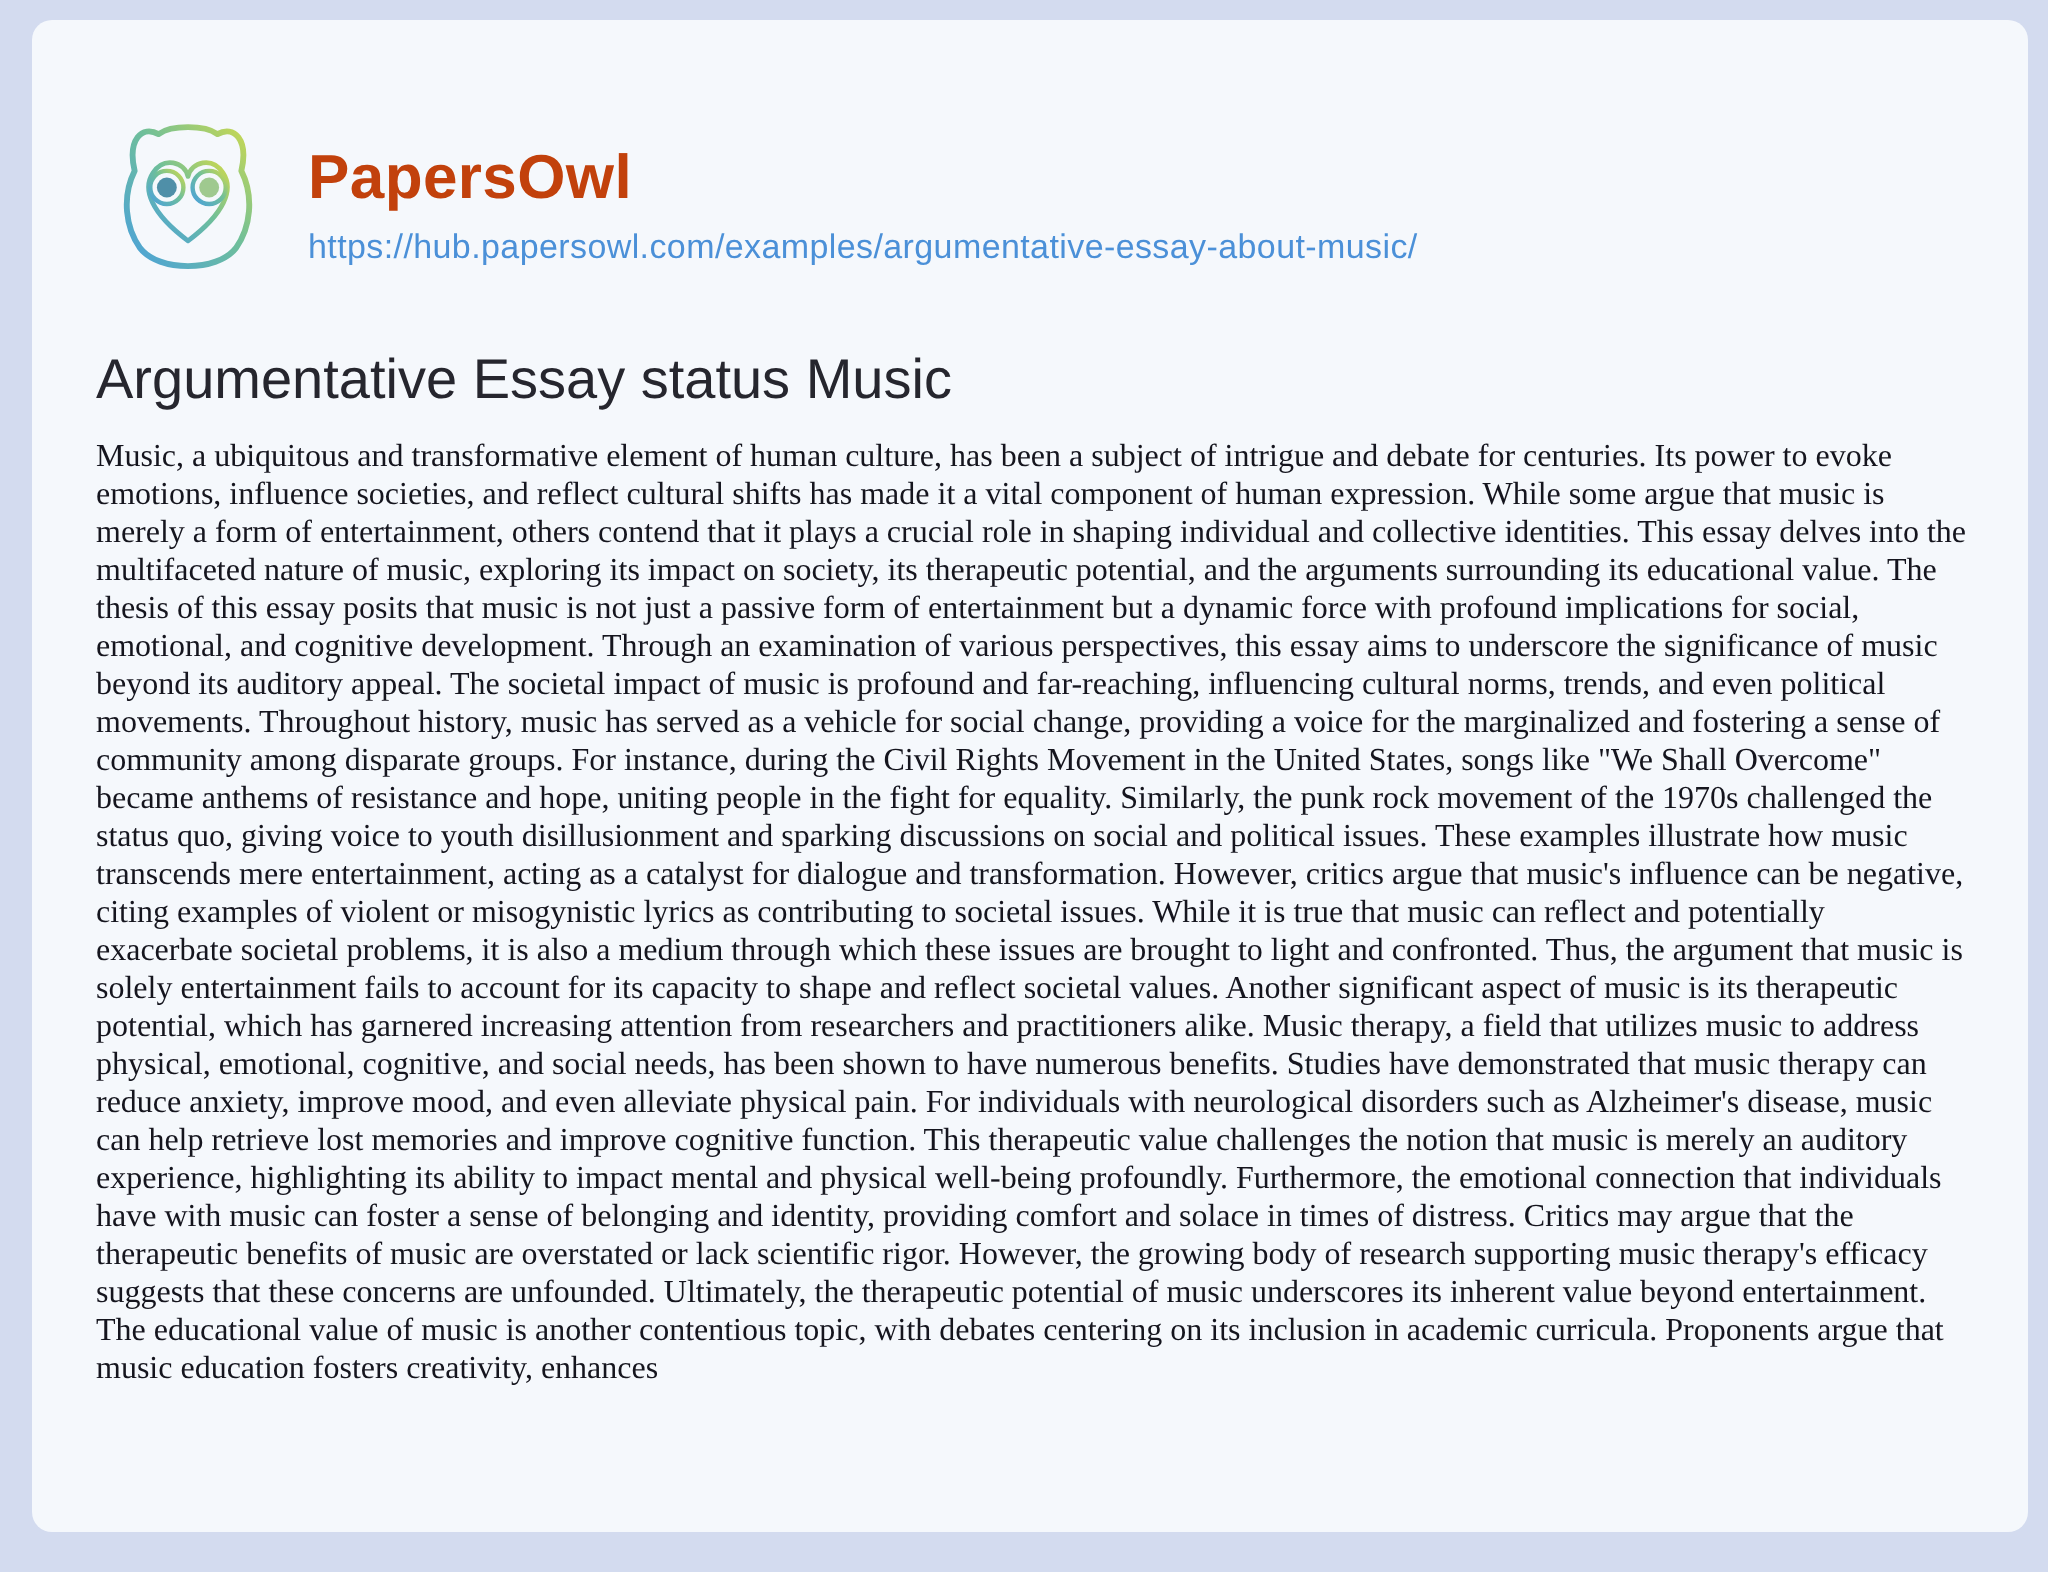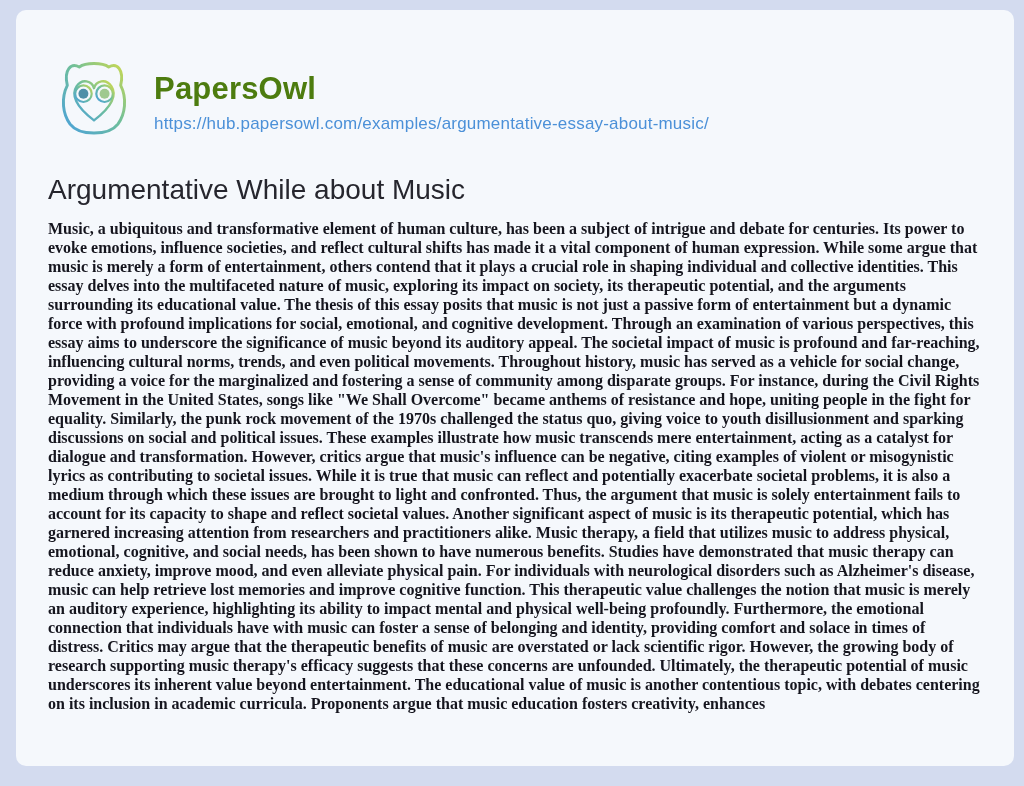--- a/index.html
+++ b/index.html
@@ -24,21 +24,21 @@
   }
   .logo-wrap {
     width: 92px; height: 92px;
     flex: 0 0 auto;
   }
   .logo-wrap svg { width: 100%; height: 100%; display: block; }
   .brand-col { display: flex; flex-direction: column; }
   .brand-name {
     font-size: 31px;
     font-weight: bold;
-    color: #4d7c0f;
+    color: #c2410c;
     letter-spacing: 0.2px;
   }
   .source-url {
     margin-top: 7px;
     font-size: 17px;
     color: #4b90d8;
     text-decoration: none;
     letter-spacing: 0.2px;
     text-align: right;
   }
@@ -49,21 +49,20 @@
     color: #26262e;
     font-family: "Liberation Sans", sans-serif;
   }
   .essay-body {
     margin-top: 13px;
     font-family: "Liberation Serif", serif;
     font-size: 16px;
     line-height: 19px;
     color: #15151e;
     text-align: left;
-    font-weight: bold;
   }
 </style>
 </head>
 <body>
 
 <div class="card">
 
   <div class="site-header">
 
     <div class="logo-wrap">
@@ -91,17 +90,17 @@
       </svg>
     </div>
 
     <div class="brand-col">
       <div class="brand-name">PapersOwl</div>
       <a class="source-url" href="#">https://hub.papersowl.com/examples/argumentative-essay-about-music/</a>
     </div>
 
   </div>
 
-  <h1 class="page-title">Argumentative While about Music</h1>
+  <h1 class="page-title">Argumentative Essay status Music</h1>
 
   <p class="essay-body">Music, a ubiquitous and transformative element of human culture, has been a subject of intrigue and debate for centuries. Its power to evoke emotions, influence societies, and reflect cultural shifts has made it a vital component of human expression. While some argue that music is merely a form of entertainment, others contend that it plays a crucial role in shaping individual and collective identities. This essay delves into the multifaceted nature of music, exploring its impact on society, its therapeutic potential, and the arguments surrounding its educational value. The thesis of this essay posits that music is not just a passive form of entertainment but a dynamic force with profound implications for social, emotional, and cognitive development. Through an examination of various perspectives, this essay aims to underscore the significance of music beyond its auditory appeal. The societal impact of music is profound and far-reaching, influencing cultural norms, trends, and even political movements. Throughout history, music has served as a vehicle for social change, providing a voice for the marginalized and fostering a sense of community among disparate groups. For instance, during the Civil Rights Movement in the United States, songs like "We Shall Overcome" became anthems of resistance and hope, uniting people in the fight for equality. Similarly, the punk rock movement of the 1970s challenged the status quo, giving voice to youth disillusionment and sparking discussions on social and political issues. These examples illustrate how music transcends mere entertainment, acting as a catalyst for dialogue and transformation. However, critics argue that music's influence can be negative, citing examples of violent or misogynistic lyrics as contributing to societal issues. While it is true that music can reflect and potentially exacerbate societal problems, it is also a medium through which these issues are brought to light and confronted. Thus, the argument that music is solely entertainment fails to account for its capacity to shape and reflect societal values. Another significant aspect of music is its therapeutic potential, which has garnered increasing attention from researchers and practitioners alike. Music therapy, a field that utilizes music to address physical, emotional, cognitive, and social needs, has been shown to have numerous benefits. Studies have demonstrated that music therapy can reduce anxiety, improve mood, and even alleviate physical pain. For individuals with neurological disorders such as Alzheimer's disease, music can help retrieve lost memories and improve cognitive function. This therapeutic value challenges the notion that music is merely an auditory experience, highlighting its ability to impact mental and physical well-being profoundly. Furthermore, the emotional connection that individuals have with music can foster a sense of belonging and identity, providing comfort and solace in times of distress. Critics may argue that the therapeutic benefits of music are overstated or lack scientific rigor. However, the growing body of research supporting music therapy's efficacy suggests that these concerns are unfounded. Ultimately, the therapeutic potential of music underscores its inherent value beyond entertainment. The educational value of music is another contentious topic, with debates centering on its inclusion in academic curricula. Proponents argue that music education fosters creativity, enhances</p>
 
 </div>
 
 </body></html>

